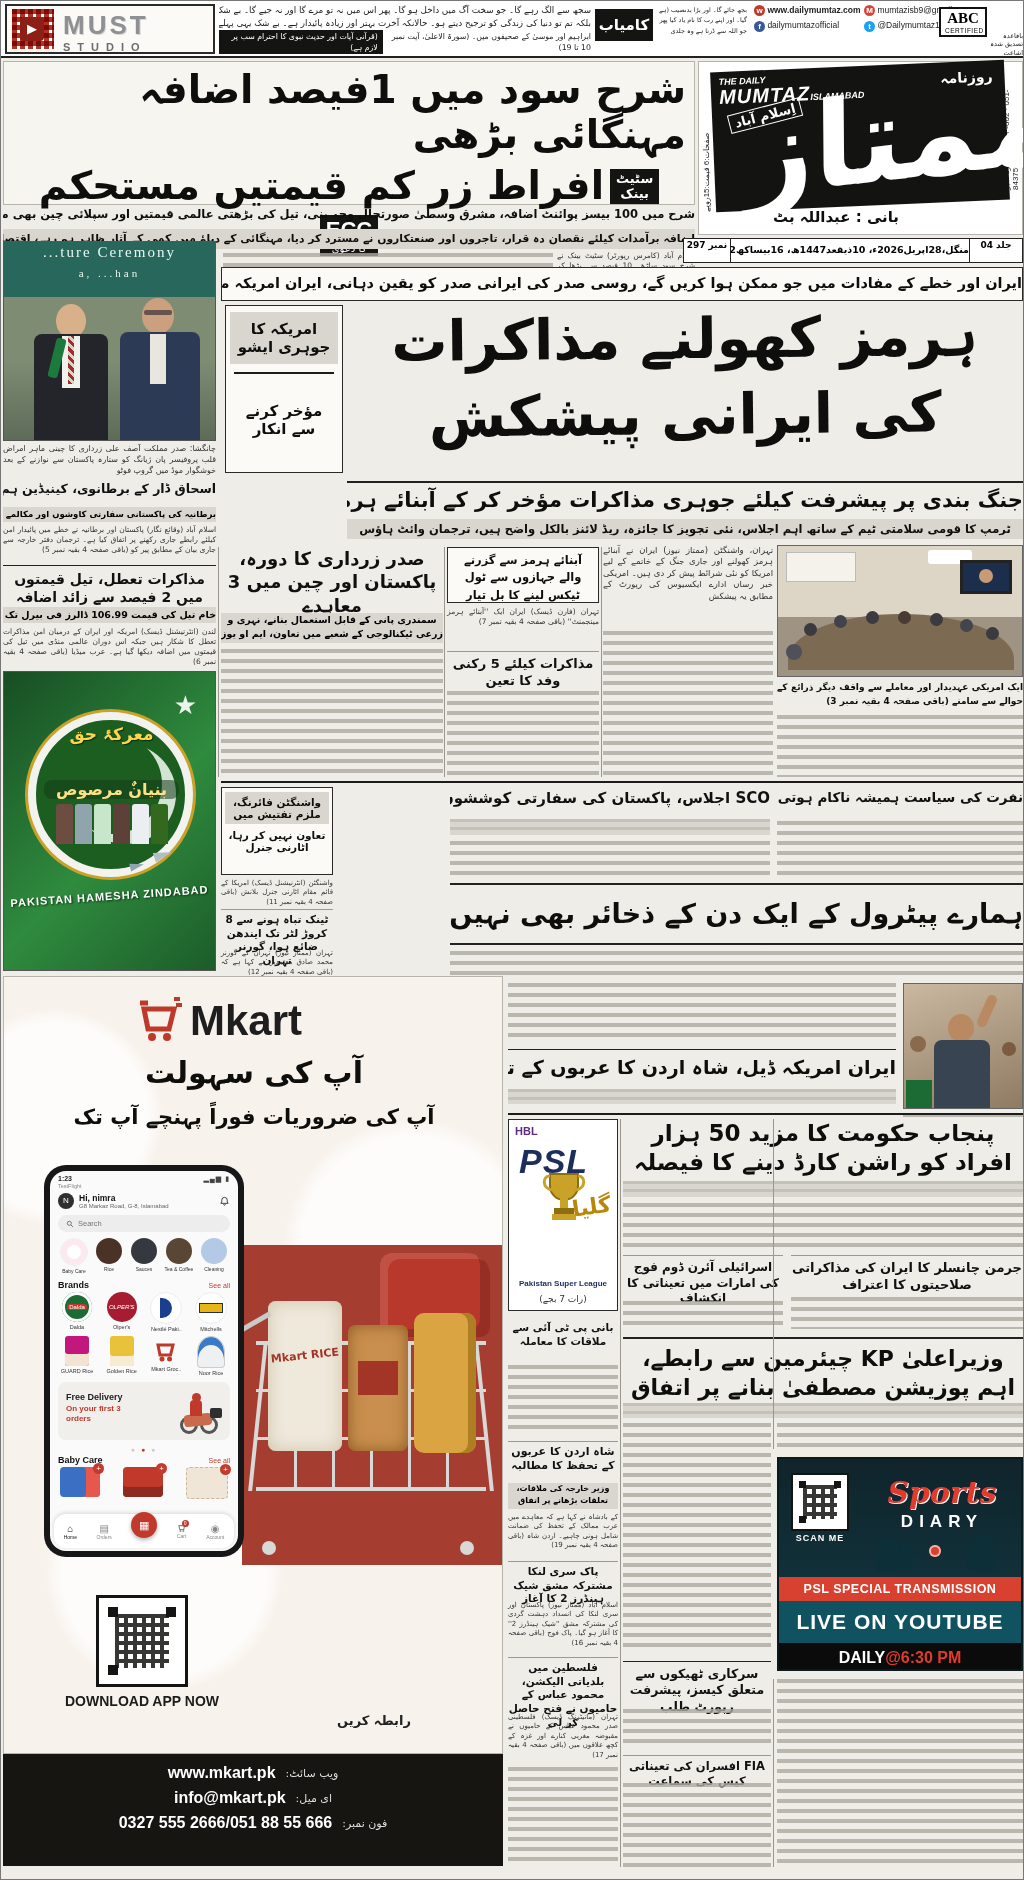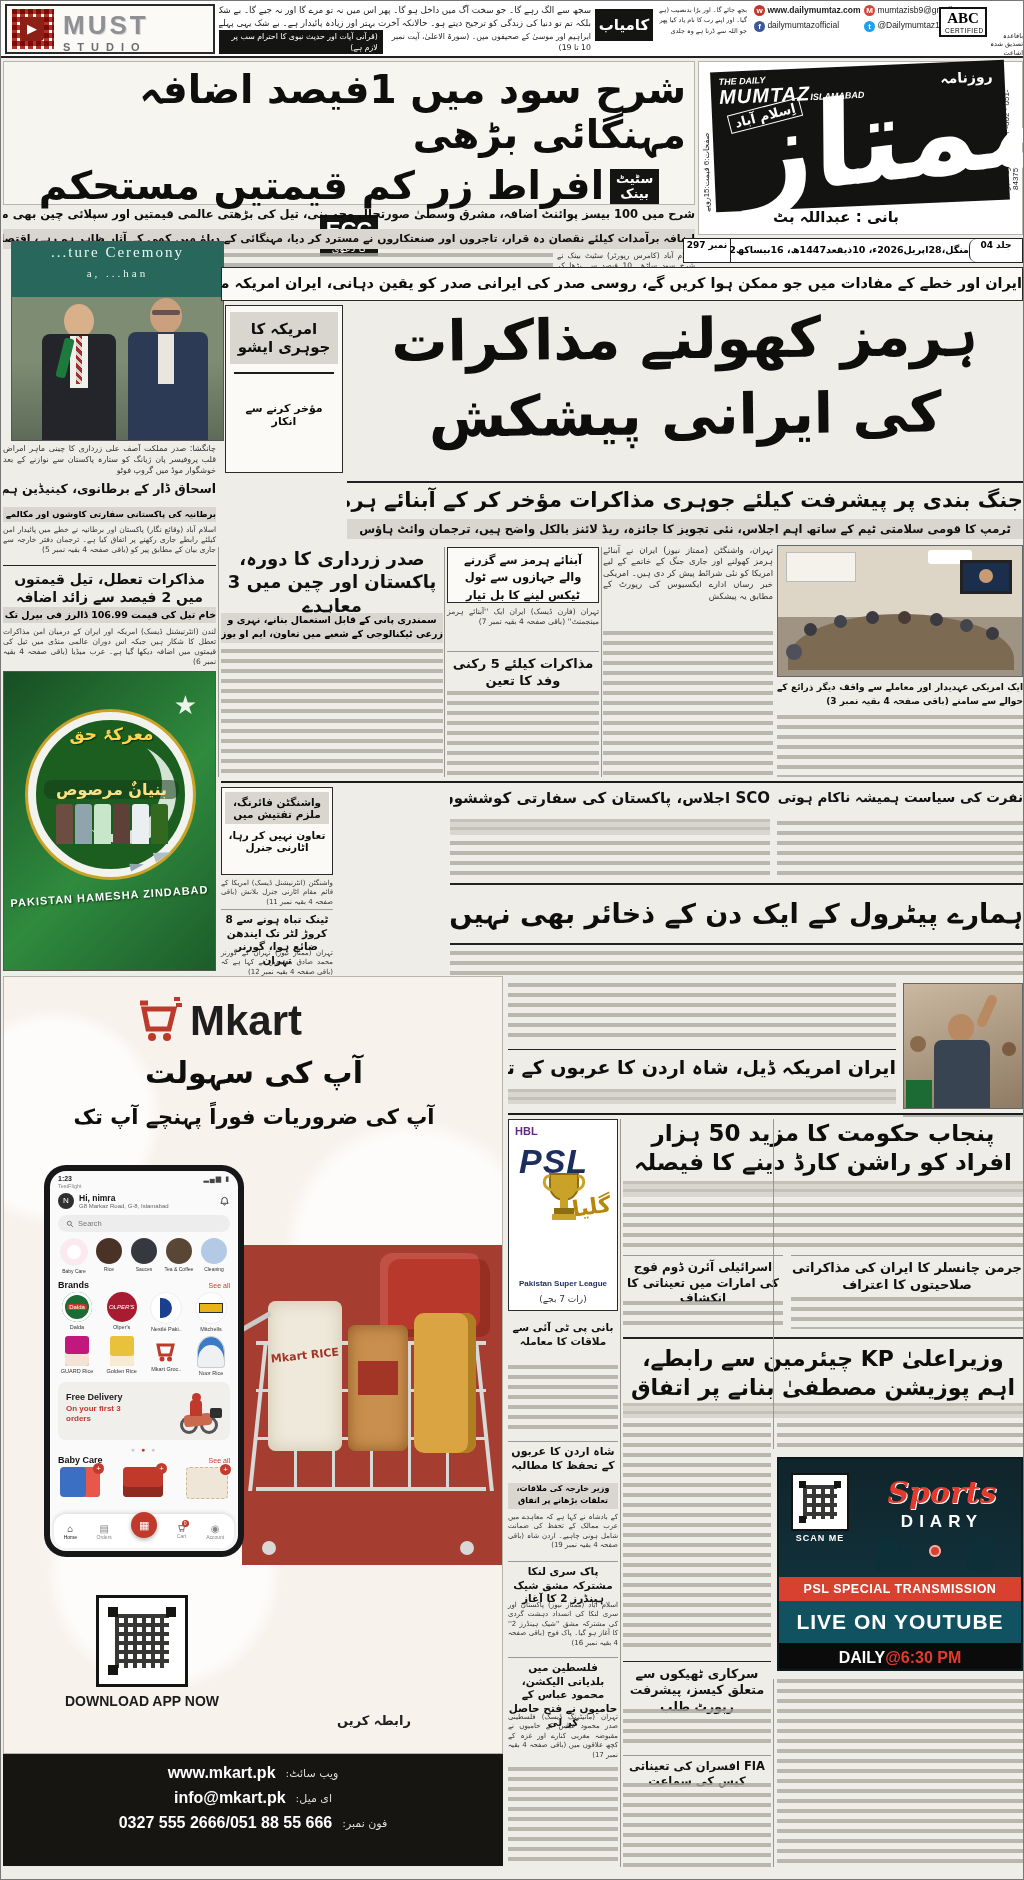--- a/index.html
+++ b/index.html
@@ -25,21 +25,21 @@
      repeating-linear-gradient(#b23226 0 5px,#fff 5px 8px);background-blend-mode:multiply;position:relative;}
   .mosaic .play{position:absolute;left:8px;top:8px;width:24px;height:24px;background:#8c1f16;border-radius:4px;
      color:#fff;font-size:13px;line-height:24px;text-align:center;}
   .abc{border:2px solid #111;background:#fff;text-align:center;padding:1px 4px;}
   .ic{display:inline-block;width:11px;height:11px;border-radius:50%;color:#fff;font-size:8px;line-height:11px;text-align:center;vertical-align:middle;margin-left:3px;font-weight:bold;}
   
   .mast{background:#131311;transform:rotate(-2.5deg);box-shadow:0 0 0 2px #131311;}
   .mast .mumtaz{font-size:118px;font-weight:bold;color:#fff;line-height:1;transform:rotate(-4deg) skewX(-6deg);display:inline-block;}
   .vtxt{writing-mode:vertical-rl;transform:rotate(180deg);font-size:8px;color:#222;}
   
-  .ph-lead{background:linear-gradient(180deg,#27675c 0 28%,#7e8c74 28% 60%,#5d6b58 100%);overflow:hidden;margin-left:8px;}
+  .ph-lead{background:linear-gradient(180deg,#27675c 0 28%,#7e8c74 28% 60%,#5d6b58 100%);overflow:hidden;}
   .ph-meet{background:linear-gradient(#ddd6c6 0 55%,#9f9484 55% 100%);overflow:hidden;}
   .ph-crowd{background:linear-gradient(160deg,#cbb8a0,#8f7b63);overflow:hidden;}
   .head{border-radius:50%;background:#caa07e;position:absolute;}
   .suit{position:absolute;border-radius:8px 8px 0 0;}
   
   .emblem{background:linear-gradient(135deg,#174e23,#2f8b3e 55%,#1c5c2a);overflow:hidden;}
   
   .ad{background:#f8f2ec;border:1px solid #b7b4ac;overflow:hidden;}
   .swirl{position:absolute;border-radius:50%;background:radial-gradient(circle,#fff 0 60%,rgba(255,255,255,0) 70%);opacity:.8;}
   .adred{background:#a53d30;}
@@ -148,21 +148,21 @@
       <div class="abs u" style="right:10px;top:6px;color:#fff;font-size:14px;font-weight:bold;">روزنامہ</div>
       <div class="abs u" style="left:14px;top:34px;color:#fff;font-size:13px;font-weight:bold;border:1px solid #fff;padding:1px 5px;transform:rotate(-12deg);">اِسلام آباد</div>
       <div class="abs c" style="left:30px;top:12px;width:240px;">
         <span class="mumtaz u">ممتاز</span>
       </div>
     </div>
     <div class="abs u b" style="left:60px;top:146px;width:250px;font-size:15px;text-align:left;padding-left:14px;">بانی : عبداللہ بٹ</div>
   </div>
 
   <div class="abs" style="left:682px;top:237px;width:340px;height:25px;border:1.5px solid #222;background:#fff;display:flex;flex-direction:row-reverse;">
-    <div class="u c" style="width:52px;border-left:1.5px solid #222;font-size:9px;line-height:1.1;padding-top:2px;border-radius:7px;">
+    <div class="u c" style="width:52px;border-left:1.5px solid #222;font-size:9px;line-height:1.1;padding-top:2px;">
       <span style="font-weight:bold;">جلد</span>
       <span style="font-weight:bold;">04</span>
     </div>
     <div class="u c" style="flex:1;font-size:9.5px;font-weight:bold;line-height:22px;white-space:nowrap;overflow:hidden;">منگل،28اپریل2026ء، 10ذیقعد1447ھ، 16بیساکھ2082ب</div>
     <div class="u c" style="width:46px;border-right:1.5px solid #222;font-size:9px;line-height:1.1;padding-top:2px;">
       <span style="font-weight:bold;">نمبر</span>
       <span style="font-weight:bold;">297</span>
     </div>
   </div>
 
@@ -183,21 +183,21 @@
     <div class="suit" style="left:116px;top:90px;width:80px;height:110px;background:#2c3a55;"></div>
     <div class="abs" style="left:146px;top:92px;width:16px;height:50px;background:#e8e6df;"></div>
   </div>
   <div class="abs u tiny" style="left:2px;top:443px;width:213px;height:34px;font-size:8px;">چانگشا: صدر مملکت آصف علی زرداری کا چینی ماہر امراض قلب پروفیسر پان ژیانگ کو ستارہ پاکستان سے نوازنے کے بعد خوشگوار موڈ میں گروپ فوٹو</div>
 
   <div class="abs bordered u b c" style="left:220px;top:266px;width:802px;height:34px;font-size:14.5px;line-height:30px;white-space:nowrap;overflow:hidden;">ایران اور خطے کے مفادات میں جو ممکن ہوا کریں گے، روسی صدر کی ایرانی صدر کو یقین دہانی، ایران امریکہ میں ثالثی کی بھی پیشکش کر دی</div>
 
   <div class="abs bordered c" style="left:224px;top:304px;width:118px;height:168px;padding:6px 4px;">
     <div class="u b graybar" style="font-size:15px;padding:8px 2px;">امریکہ کا جوہری ایشو</div>
     <div class="rule" style="height:2px;margin:8px 4px;"></div>
-    <div class="u b" style="font-size:11px;padding:8px 2px;margin-top:20px;">مؤخر کرنے سے انکار</div>
+    <div class="u b" style="font-size:15px;padding:8px 2px;margin-top:20px;">مؤخر کرنے سے انکار</div>
   </div>
   <div class="abs u b c" style="left:346px;top:300px;width:676px;height:176px;font-size:56px;line-height:1.35;transform:rotate(-.6deg);">ہرمز کھولنے مذاکرات کی ایرانی پیشکش</div>
 
   <div class="abs u b c" style="left:346px;top:480px;width:676px;height:36px;font-size:21px;line-height:34px;white-space:nowrap;overflow:hidden;border-top:2px solid #222;">جنگ بندی پر پیشرفت کیلئے جوہری مذاکرات مؤخر کر کے آبنائے ہرمز کھولنے کی تجویز</div>
   <div class="abs u b c graybar" style="left:346px;top:518px;width:676px;height:20px;font-size:11.5px;line-height:20px;white-space:nowrap;overflow:hidden;">ٹرمپ کا قومی سلامتی ٹیم کے ساتھ اہم اجلاس، نئی تجویز کا جائزہ، ریڈ لائنز بالکل واضح ہیں، ترجمان وائٹ ہاؤس</div>
   <div class="abs u tiny" style="left:602px;top:544px;width:170px;height:82px;font-size:8.5px;">تہران، واشنگٹن (ممتاز نیوز) ایران نے آبنائے ہرمز کھولنے اور جاری جنگ کے خاتمے کے لیے امریکا کو نئی شرائط پیش کر دی ہیں۔ امریکی خبر رساں ادارے ایکسیوس کی رپورٹ کے مطابق یہ پیشکش</div>
   <div class="abs skel" style="left:602px;top:630px;width:170px;height:146px;"></div>
 
   <div class="abs ph-meet" style="left:776px;top:544px;width:246px;height:132px;border:1px solid #666;">
     <div class="abs" style="left:8px;top:6px;width:70px;height:30px;background:#f4f2ea;border:1px solid #bbb;"></div>

